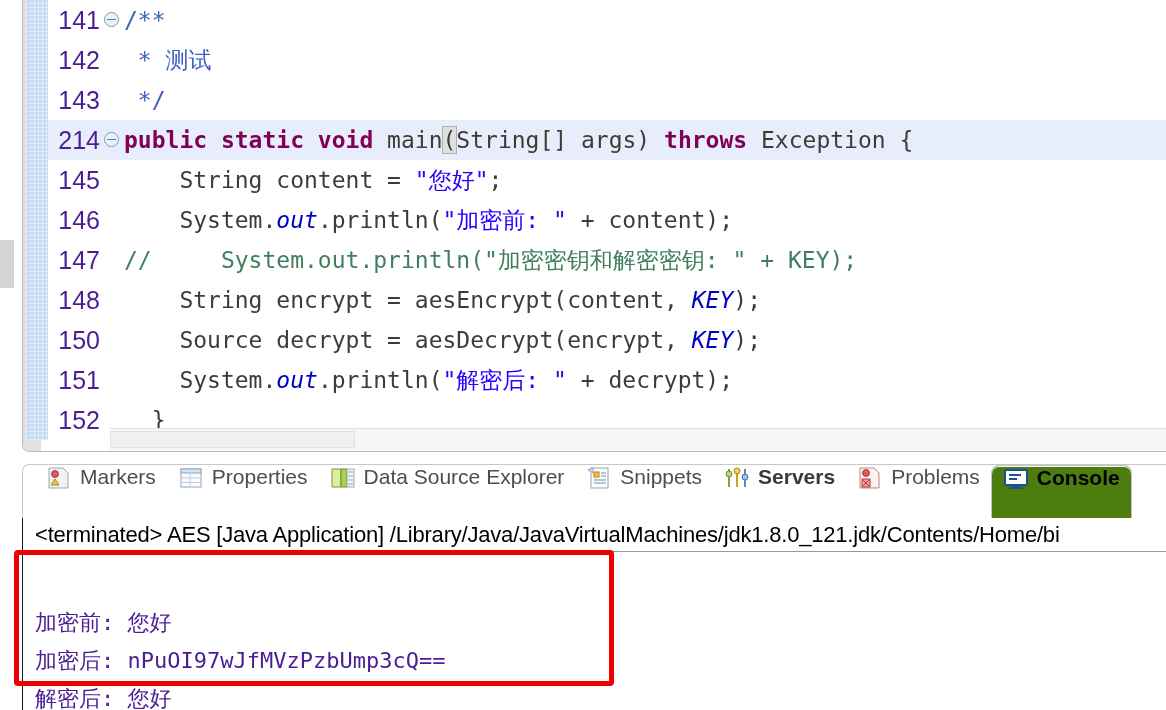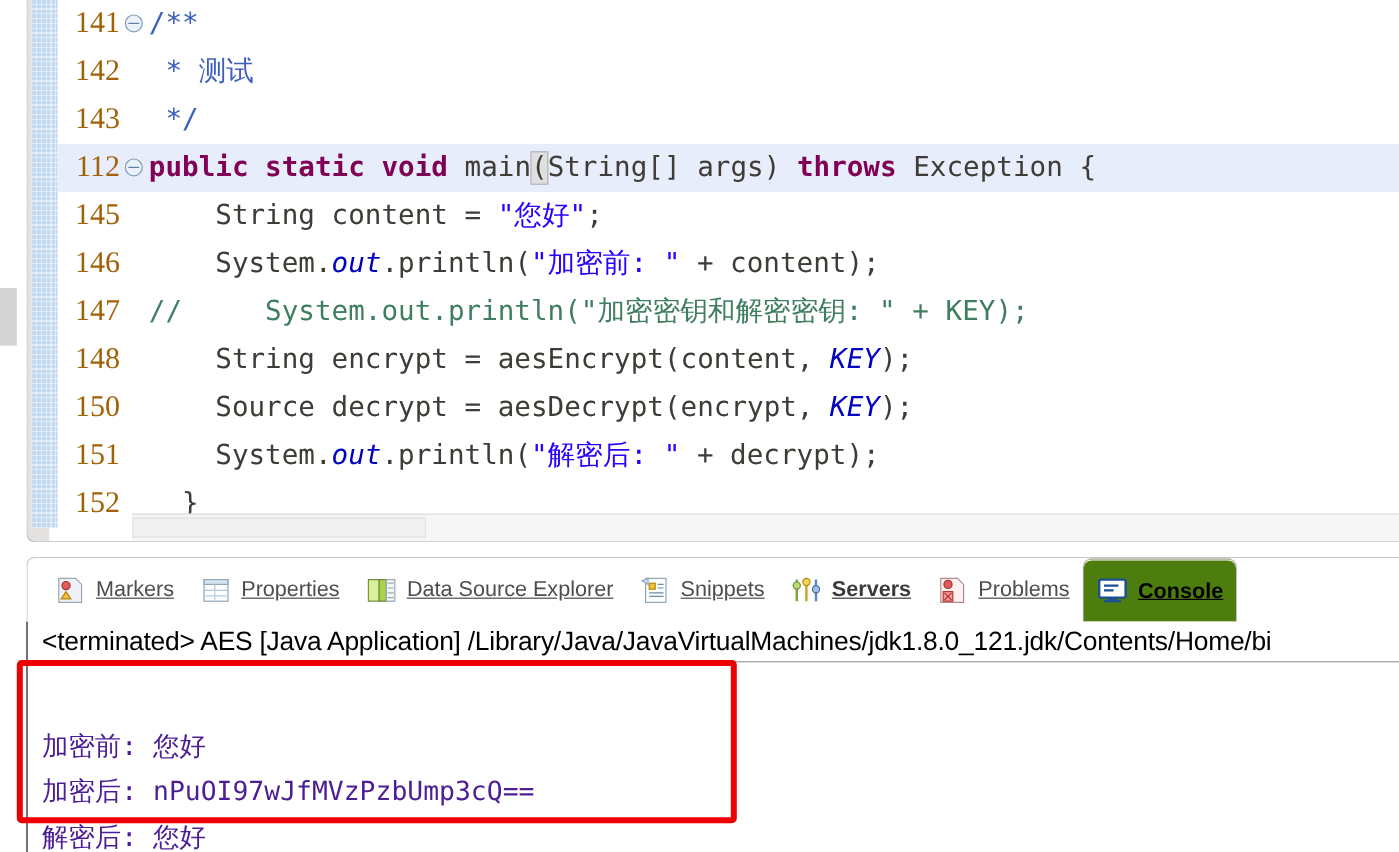--- a/index.html
+++ b/index.html
@@ -81,23 +81,23 @@
     line-height: 40px;
     white-space: pre;
   }
   .code-row.highlight { background: #e8edfb; }
 
   .ln {
     position: absolute;
     left: 0; top: 0;
     width: 52px;
     text-align: right;
-    font-family: Liberation Serif, serif;
+    font-family: Liberation Sans, sans-serif;
     font-size: 25px;
-    color: #a16207;
+    color: #4c1d95;
     line-height: 40px;
   }
   .fold {
     position: absolute;
     left: 56px; top: 12px;
     width: 15px; height: 15px;
     border: 1px solid #7f9db9;
     border-radius: 50%;
     background: #eaf1f8;
     box-sizing: border-box;
@@ -169,29 +169,27 @@
     border-left: 1px solid #c8c8c8;
     border-top-left-radius: 7px;
     box-sizing: border-box;
     display: flex;
     align-items: center;
     padding-left: 12px;
     overflow: hidden;
   }
   .tab {
     display: flex;
-    align-items: center;
     gap: 8px;
     height: 54px;
     padding: 0 11px;
-    font-size: 18px;
+    font-size: 21px;
     color: #4d4d4d;
     white-space: nowrap;
     box-sizing: border-box;
-    text-decoration: underline;
   }
   .tab.bold   { font-weight: bold; color: #3a3a3a; }
   .tab.active {
     color: #000000;
     font-weight: bold;
     background: #4d7c0f;
     border: 1px solid #c4c4c4;
     border-bottom: none;
     border-top-left-radius: 8px;
     border-top-right-radius: 8px;
@@ -257,21 +255,21 @@
   <div class="editor-frame">
     <div class="editor-inner-pad"></div>
   </div>
 
   <div class="change-ribbon"></div>
 
   <div class="code-area" id="code-area">
       <div class="code-row"><span class="ln">141</span><span class="fold"></span><span class="code-text"><span class="t-jdoc">/**</span></span></div>
       <div class="code-row"><span class="ln">142</span><span class="code-text"><span class="t-jdoc"> * 测试</span></span></div>
       <div class="code-row"><span class="ln">143</span><span class="code-text"><span class="t-jdoc"> */</span></span></div>
-      <div class="code-row highlight"><span class="ln">112</span><span class="fold"></span><span class="code-text"><span class="t-kw">public static void </span><span class="t-plain">main</span><span class="t-plain match-bracket">(</span><span class="t-plain">String[] args) </span><span class="t-kw">throws </span><span class="t-plain">Exception {</span></span></div>
+      <div class="code-row highlight"><span class="ln">214</span><span class="fold"></span><span class="code-text"><span class="t-kw">public static void </span><span class="t-plain">main</span><span class="t-plain match-bracket">(</span><span class="t-plain">String[] args) </span><span class="t-kw">throws </span><span class="t-plain">Exception {</span></span></div>
       <div class="code-row"><span class="ln">145</span><span class="code-text"><span class="t-plain">    String content = </span><span class="t-str">"您好"</span><span class="t-plain">;</span></span></div>
       <div class="code-row"><span class="ln">146</span><span class="code-text"><span class="t-plain">    System.</span><span class="t-static">out</span><span class="t-plain">.println(</span><span class="t-str">"加密前: "</span><span class="t-plain"> + content);</span></span></div>
       <div class="code-row"><span class="ln">147</span><span class="code-text"><span class="t-cmt">//     System.out.println("加密密钥和解密密钥: " + KEY);</span></span></div>
       <div class="code-row"><span class="ln">148</span><span class="code-text"><span class="t-plain">    String encrypt = </span><span class="t-meth">aesEncrypt</span><span class="t-plain">(content, </span><span class="t-field">KEY</span><span class="t-plain">);</span></span></div>
       <div class="code-row"><span class="ln">150</span><span class="code-text"><span class="t-plain">    Source decrypt = </span><span class="t-meth">aesDecrypt</span><span class="t-plain">(encrypt, </span><span class="t-field">KEY</span><span class="t-plain">);</span></span></div>
       <div class="code-row"><span class="ln">151</span><span class="code-text"><span class="t-plain">    System.</span><span class="t-static">out</span><span class="t-plain">.println(</span><span class="t-str">"解密后: "</span><span class="t-plain"> + decrypt);</span></span></div>
       <div class="code-row"><span class="ln">152</span><span class="code-text"><span class="t-plain">  }</span></span></div>
     </div>
 
   <div class="h-scroll">

